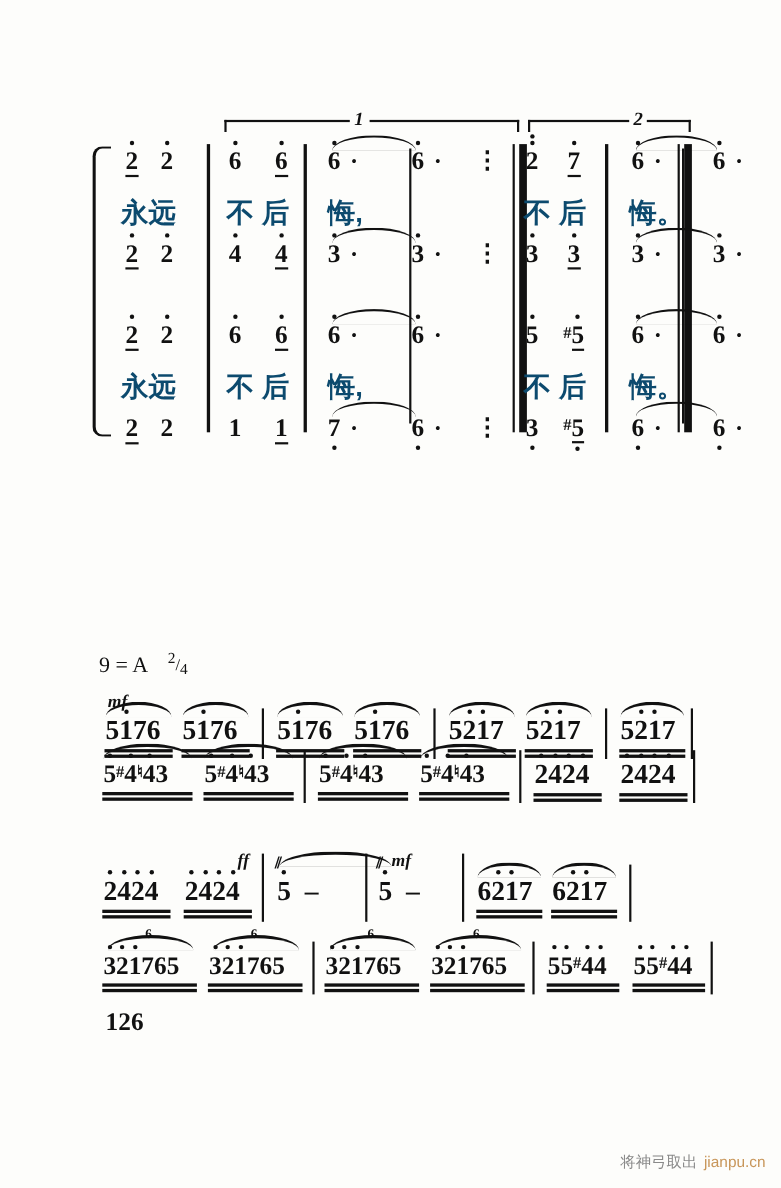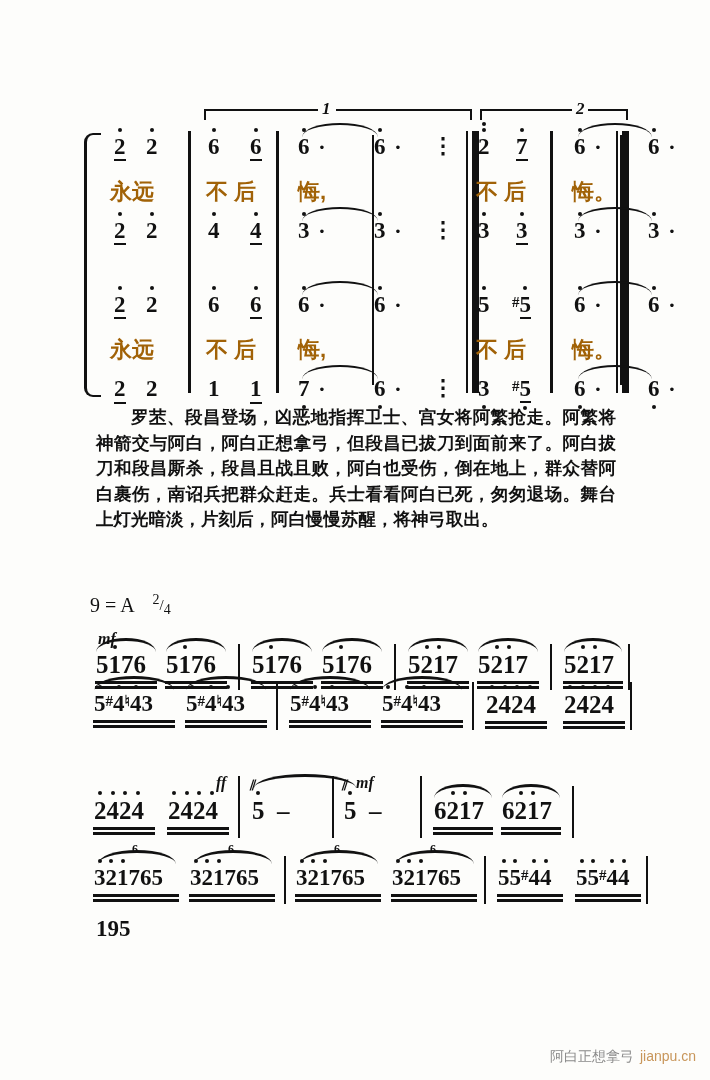--- a/index.html
+++ b/index.html
@@ -23,22 +23,22 @@
   }
   .sysbar{position:absolute;width:3px;background:#111;}
   .sysbar.thin{width:2px;}
   .endbar{position:absolute;width:7px;background:#111;}
   .endbar:after{content:"";position:absolute;left:-6px;top:0;width:2px;height:100%;background:#111;}
 
   .grid{position:absolute;left:18px;top:22px;right:0;bottom:0;}
 
   .cell{position:absolute;font-family:"Liberation Serif",serif;font-weight:bold;
         font-size:23px;line-height:1;color:#111;white-space:nowrap;}
-  .lyr{position:absolute;font-family:"Liberation Sans",sans-serif;font-size:22px;
-       font-weight:bold;color:#a16207;white-space:nowrap;}
+  .lyr{position:absolute;font-family:"Liberation Sans",sans-serif;font-size:25px;
+       font-weight:bold;color:#0c4a6e;white-space:nowrap;}
 
   .dotup{position:relative;display:inline-block;}
   .dotup:before{content:"";position:absolute;left:50%;top:-7px;margin-left:-2px;
      width:4px;height:4px;border-radius:50%;background:#111;}
   .dotup2:before{box-shadow:0 -6px 0 0 #111;}
   .dotdn{position:relative;display:inline-block;}
   .dotdn:after{content:"";position:absolute;left:50%;bottom:-9px;margin-left:-2px;
      width:4px;height:4px;border-radius:50%;background:#111;}
   .und{border-bottom:2px solid #111;padding-bottom:1px;}
   .sharp{font-size:15px;vertical-align:5px;}
@@ -177,23 +177,20 @@
       <div class="cell" style="left:376px;top:250px;"><span class="dotdn">3</span></div>
       <div class="cell" style="left:410px;top:250px;"><span class="sharp">#</span><span class="dotdn und">5</span></div>
       <div class="cell" style="left:472px;top:250px;"><span class="dotdn">6</span> <span class="aug">·</span></div>
       <div class="cell" style="left:546px;top:250px;"><span class="dotdn">6</span> <span class="aug">·</span></div>
       <div class="tie" style="left:200px;top:238px;width:76px;"></div>
       <div class="tie" style="left:476px;top:238px;width:74px;"></div>
 
     </div>
   </div>
 
-  <div class="prose">
-    <p>罗苤、段昌登场，凶恶地指挥卫士、宫女将阿繁抢走。阿繁将神箭交与阿白，阿白正想拿弓，但段昌已拔刀到面前来了。阿白拔刀和段昌厮杀，段昌且战且败，阿白也受伤，倒在地上，群众替阿白裹伤，南诏兵把群众赶走。兵士看看阿白已死，匆匆退场。舞台上灯光暗淡，片刻后，阿白慢慢苏醒，将神弓取出。</p>
-  </div>
 
   <div class="keysig">
     <span>9 = A</span>
     <span class="meter"><sup>2</sup>/<sub>4</sub></span>
   </div>
 
   <div class="dyn" style="left:98px;top:630px;">mf</div>
 
   <div class="mrow" style="top:650px;">
     <div class="slur" style="left:6px;top:-12px;width:60px;"></div>
@@ -354,20 +351,20 @@
     <div class="beam" style="left:407px;top:30px;width:66px;"></div>
     <div class="beam" style="left:407px;top:35px;width:66px;"></div>
 
     <div class="grp" style="left:486px;top:2px;font-size:23px;"><span class="dotup">5</span><span class="dotup">5</span><span class="sharp">#</span><span class="dotup">4</span><span class="dotup">4</span></div>
     <div class="beam" style="left:485px;top:30px;width:66px;"></div>
     <div class="beam" style="left:485px;top:35px;width:66px;"></div>
 
     <div class="bar" style="left:556px;top:-8px;height:48px;"></div>
   </div>
 
-  <div class="pagenum">195</div>
+  <div class="pagenum">126</div>
 
   <div class="wm">
-    <span class="cn">阿白正想拿弓</span>
+    <span class="cn">将神弓取出</span>
     <span class="en">jianpu.cn</span>
   </div>
 
 </div>
 
 </body></html>

